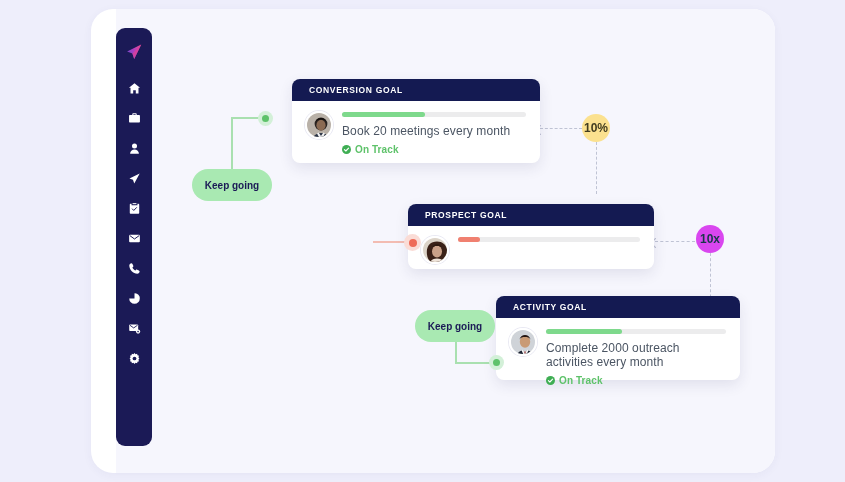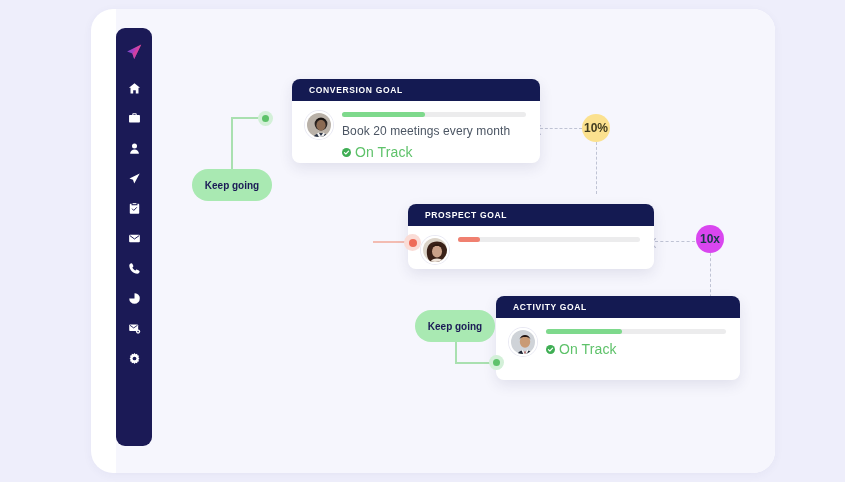--- a/index.html
+++ b/index.html
@@ -72,21 +72,21 @@
   .avatar svg { display: block; }
   .card-content { margin-left: 36px; }
   .progress-track {
     height: 5px; border-radius: 3px; background: #ececed;
     width: 100%; margin-top: 2px; margin-bottom: 7px;
   }
   .progress-fill { height: 5px; border-radius: 3px; }
   .goal-text { font-size: 12px; color: #4b5563; letter-spacing: .1px; }
   .status-row { display: flex; align-items: center; margin-top: 6px; }
   .status-dot-icon { margin-right: 4px; display: flex; }
-  .status-label { font-size: 14px; font-weight: normal; letter-spacing: .1px; }
+  .status-label { font-size: 10px; font-weight: bold; letter-spacing: .1px; }
 
   
   .pill {
     position: absolute; border-radius: 18px;
     display: flex; align-items: center; justify-content: center;
     font-size: 10px; font-weight: bold; color: #1b1a56;
     z-index: 5; padding: 8px 14px; white-space: nowrap;
   }
   .pill-green { background: #a9e9b2; }
   .pill-pink  { background: #fbd4cc; }
@@ -301,20 +301,21 @@
           <path d="M8.4 9.4c1-3 3.2-4.4 5.6-4.4s4.6 1.4 5.6 4.4c-1.2-1.8-3.2-2.4-5.6-2.4s-4.4.6-5.6 2.4z" fill="#241612"></path>
           <path d="M4.6 28c.8-4.4 3.6-7 7.2-7.8L14 23l2.2-2.8c3.6.8 6.4 3.4 7.2 7.8z" fill="#1d2433"></path>
           <path d="M11.8 19.8 14 23l2.2-3.2 1.3.5L14 28l-3.5-7.7z" fill="#f5f5f5"></path>
           <path d="M13.2 21.6h1.6l-.5 2.2h-.6z" fill="#a33b3b"></path>
         </svg>
       </div>
       <div class="card-content">
         <div class="progress-track">
           <div class="progress-fill" style="width:42%; background:#7ed98c;"></div>
         </div>
+        <div class="goal-text">Complete 2000 outreach activities every month</div>
         <div class="status-row">
           <span class="status-dot-icon">
             <svg width="9" height="9" viewBox="0 0 12 12">
                 <circle cx="6" cy="6" r="6" fill="#3fae54"></circle>
                 <path d="M3.2 6.2 5.1 8l3.7-3.9" stroke="#ffffff" stroke-width="1.5" fill="none" stroke-linecap="round" stroke-linejoin="round"></path>
               </svg>
           </span>
           <span class="status-label" style="color:#5ec26a;">On Track</span>
         </div>
       </div>

